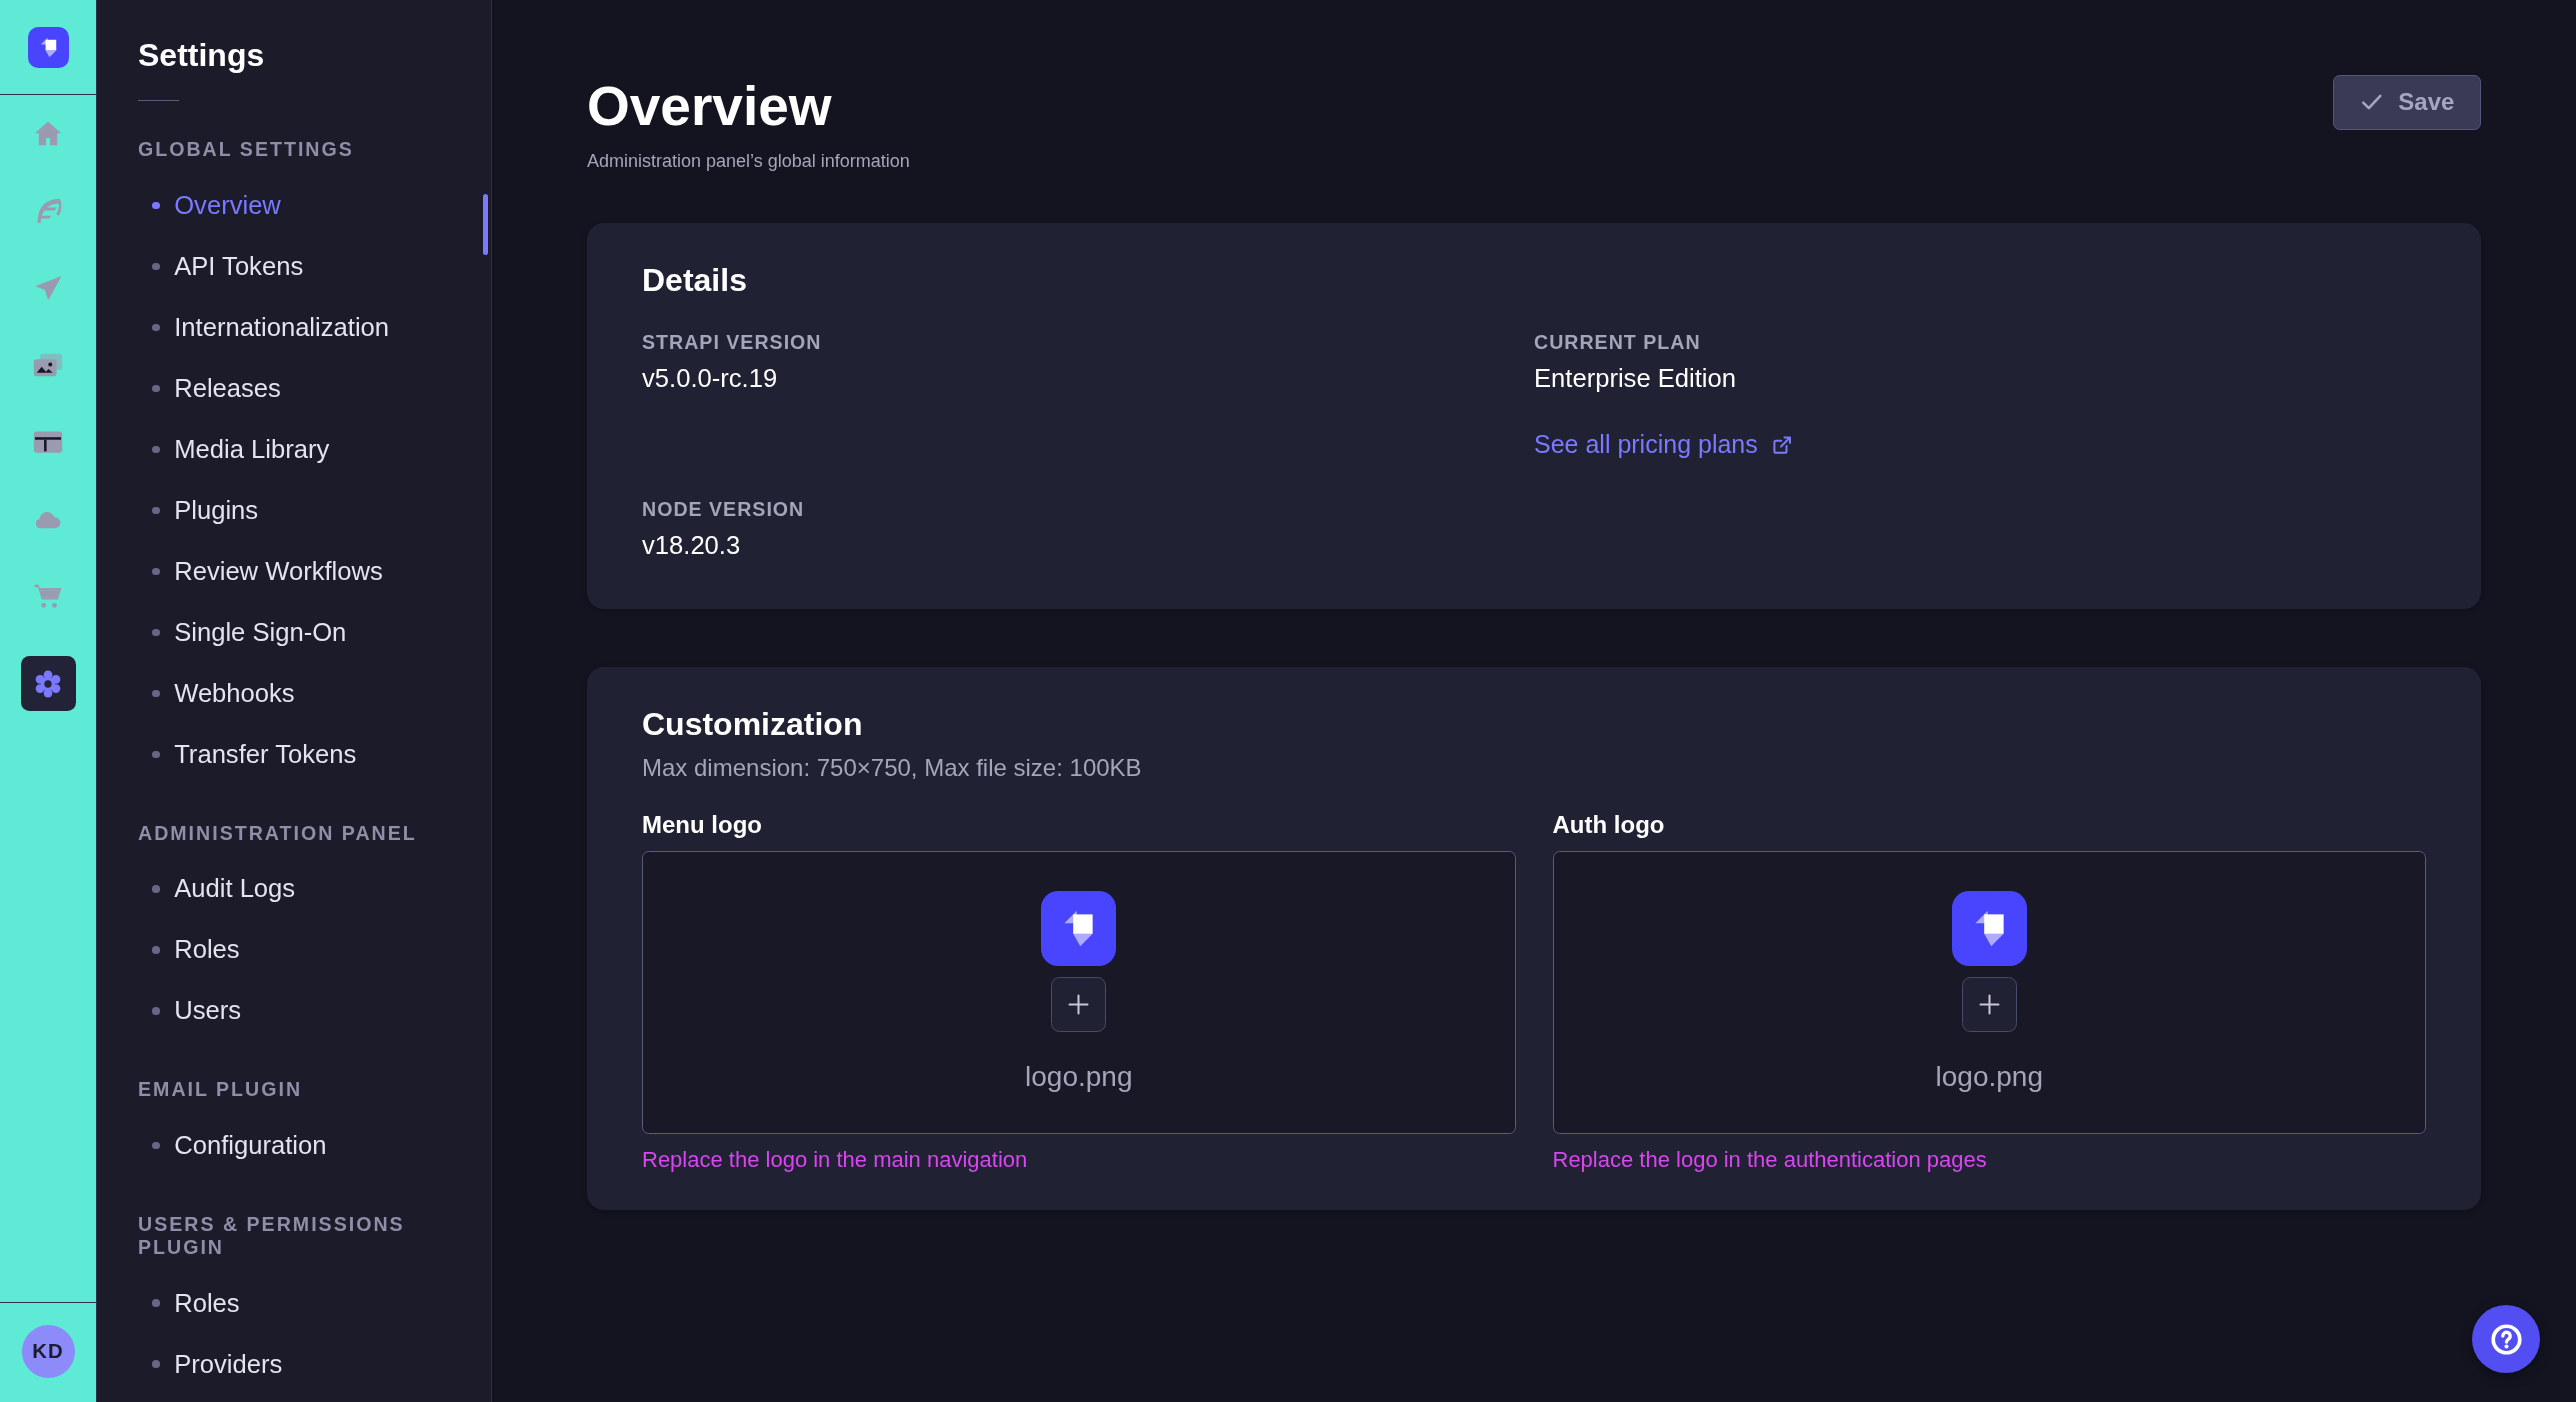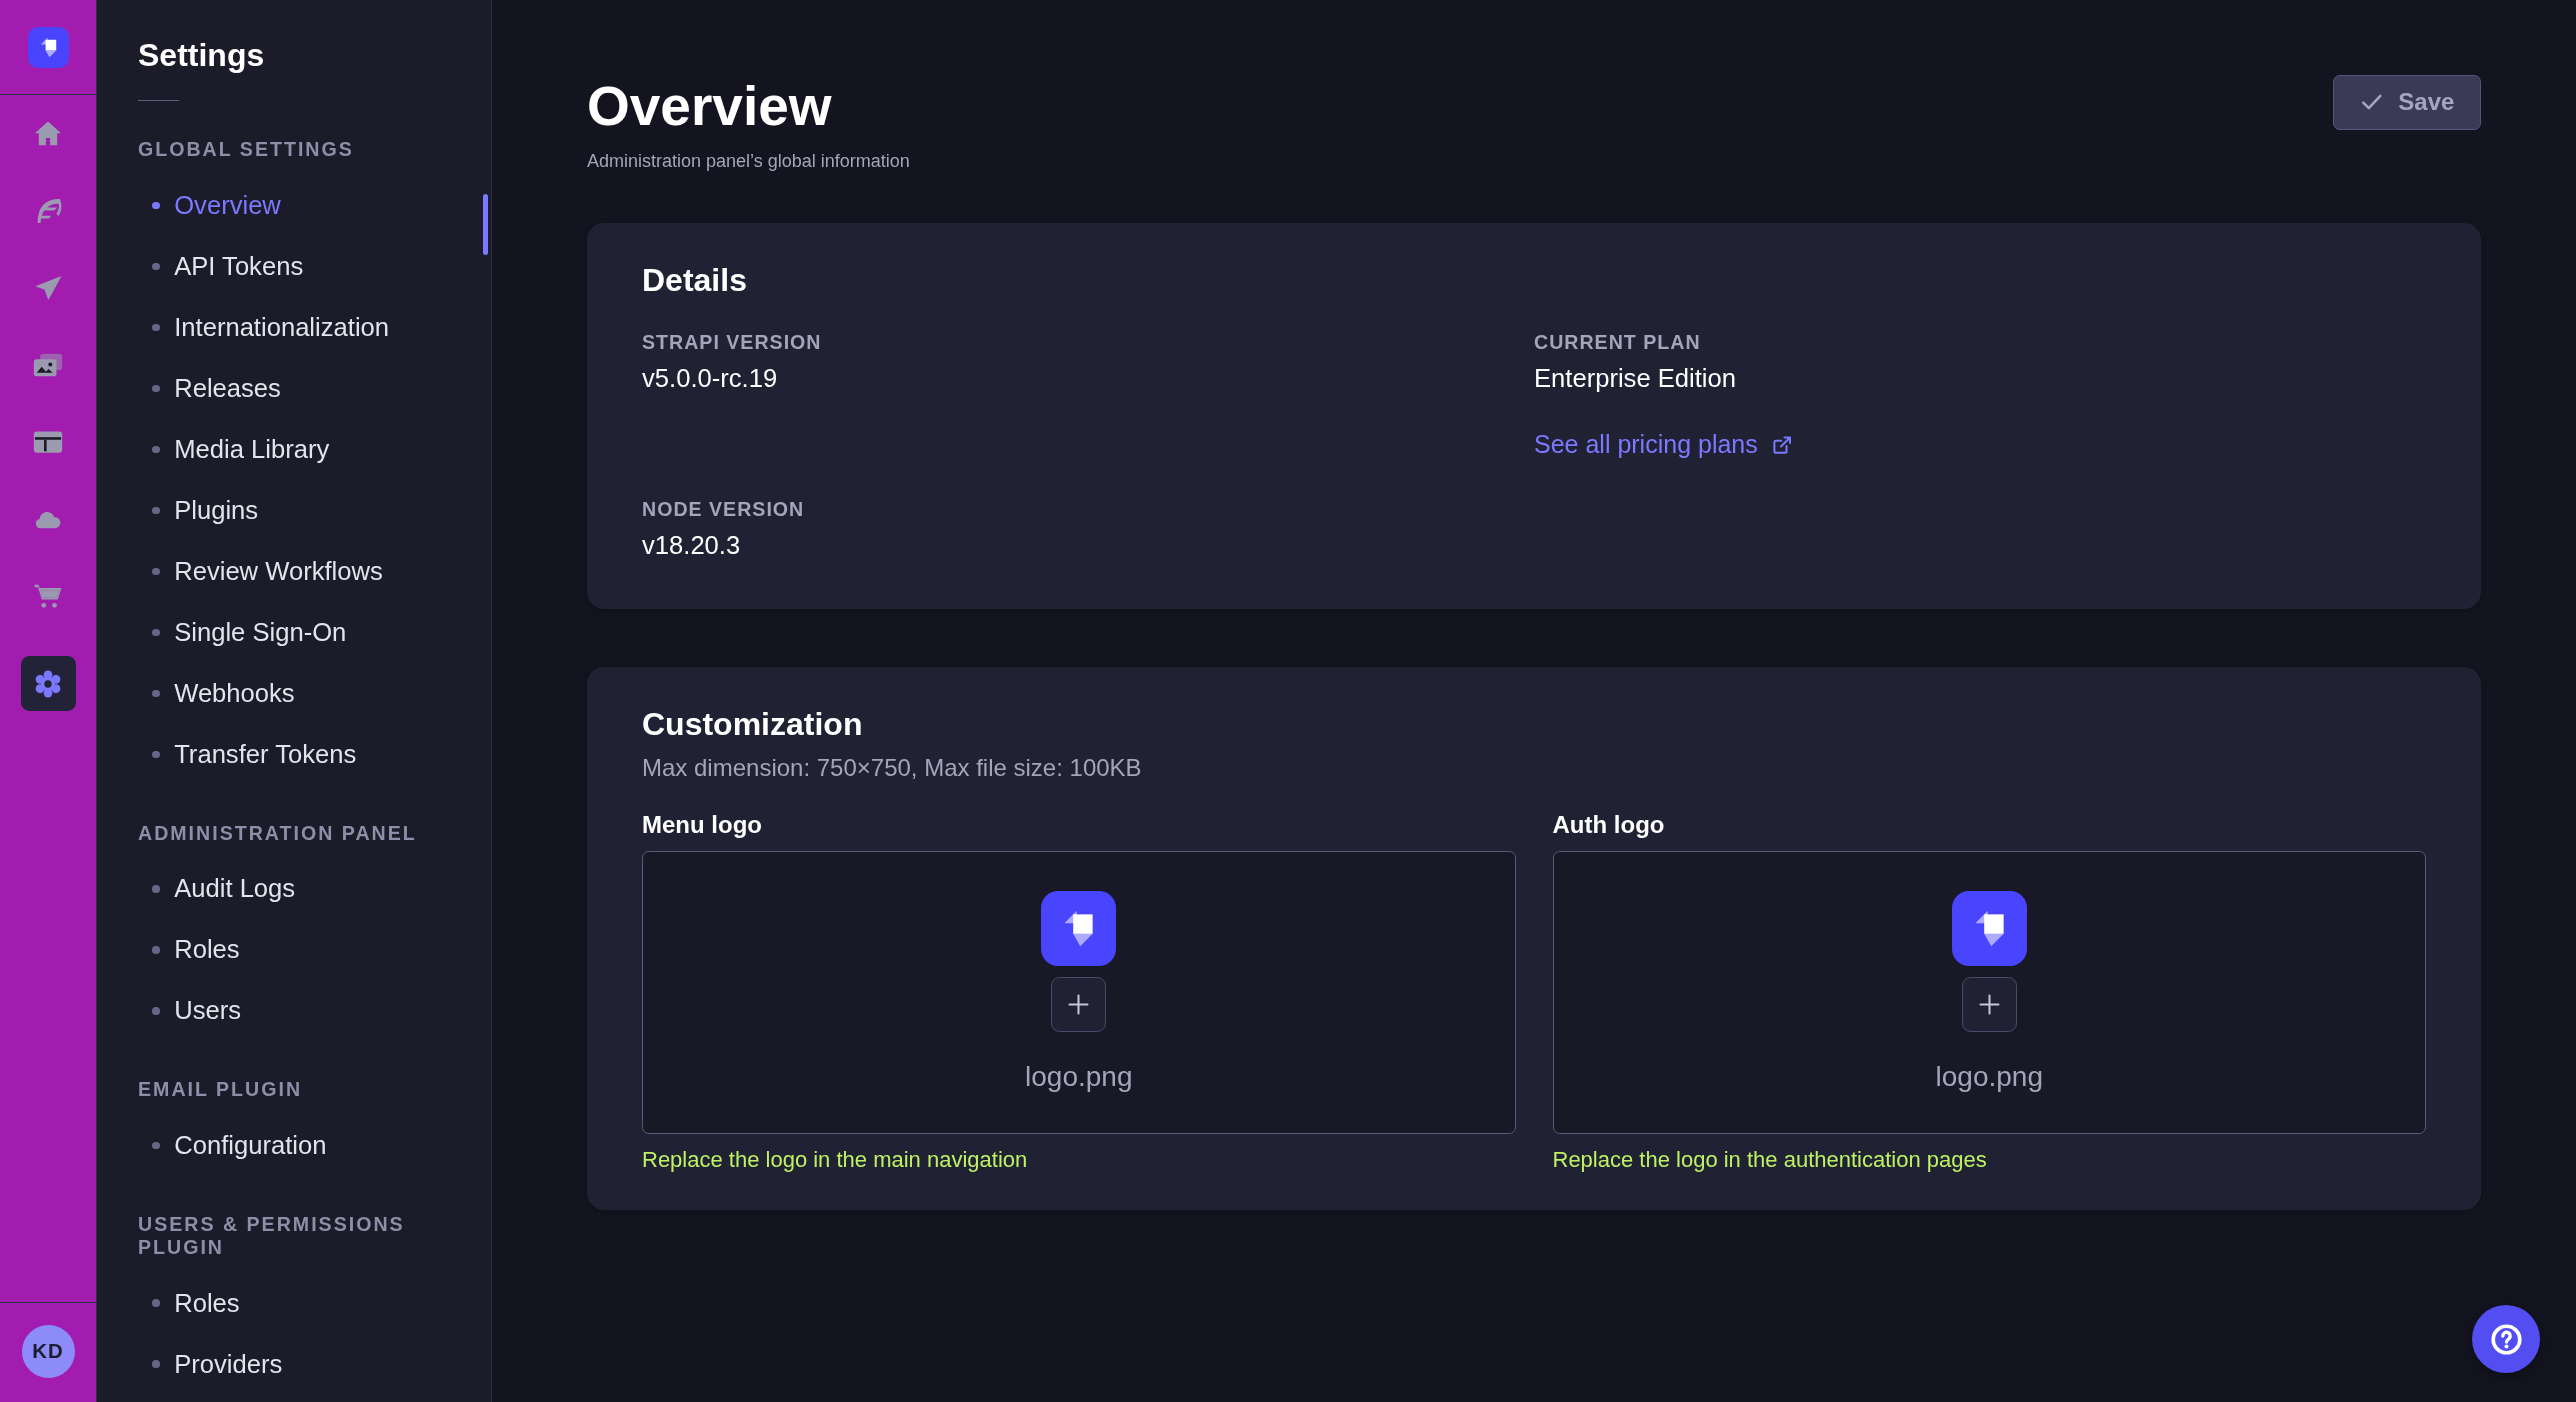--- a/index.html
+++ b/index.html
@@ -5,21 +5,21 @@
   * { margin:0; padding:0; box-sizing:border-box; }
   html,body { width:2576px; height:1402px; overflow:hidden; }
   body {
     font-family:"Liberation Sans", sans-serif;
     background:#141420;
     color:#fff;
     display:flex;
   }
   
   .strip {
-    width:97px; height:100%; background:#a21caf;
+    width:97px; height:100%; background:#5eead4;
     border-right:1.7px solid #2f2f46;
     display:flex; flex-direction:column; align-items:center;
     position:relative; flex-shrink:0;
   }
   .strip-logo-wrap { height:95px; width:100%; display:flex; align-items:center; justify-content:center; border-bottom:1.7px solid #2f2f46; }
   .brand-logo { width:41px; height:41px; border-radius:10.2px; background:#4945ff; display:flex; align-items:center; justify-content:center; }
   .brand-logo svg { width:29px; height:29px; }
   .strip-nav { display:flex; flex-direction:column; align-items:center; margin-top:22px; gap:43px; flex:1; }
   .strip-btn { width:55px; height:34px; display:flex; align-items:center; justify-content:center; border-radius:8.5px; }
   .strip-btn svg { width:34px; height:34px; }
@@ -78,21 +78,21 @@
   }
   .upload-logo { width:75px; height:75px; border-radius:17px; background:#4945ff; display:flex; align-items:center; justify-content:center; }
   .upload-logo svg { width:53px; height:53px; }
   .plus-btn {
     margin-top:10.2px; width:55px; height:55px; border-radius:8.5px;
     background:#212134; border:1.7px solid #4a4a6a; color:#c7c7d6;
     display:flex; align-items:center; justify-content:center; cursor:pointer;
   }
   .plus-btn svg { width:27px; height:27px; }
   .upload-filename { margin-top:29px; font-size:28px; color:#a5a5ba; }
-  .upload-caption { margin-top:13.6px; font-size:22px; color:#bef264; }
+  .upload-caption { margin-top:13.6px; font-size:22px; color:#d946ef; }
   
   .help-btn {
     position:absolute; right:36px; bottom:29px; width:68px; height:68px; border-radius:50%;
     background:#524ef2; display:flex; align-items:center; justify-content:center; cursor:pointer;
     box-shadow:0 3.4px 12px rgba(0,0,0,.35);
   }
   .help-btn svg { width:37px; height:37px; }
   .ico { fill:#9a9ab0; }
 </style>
 </head>

